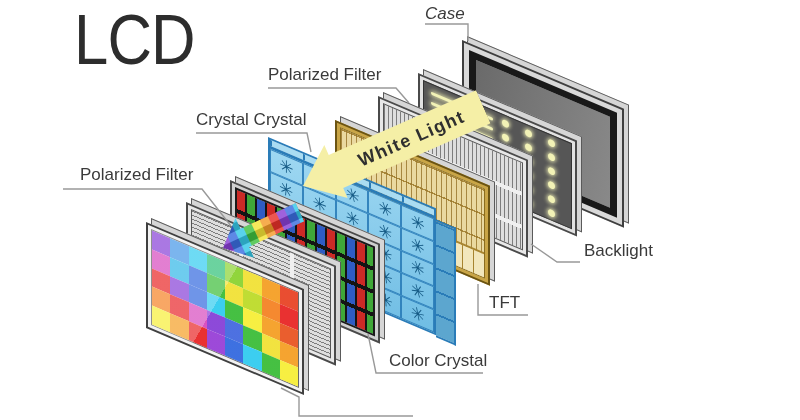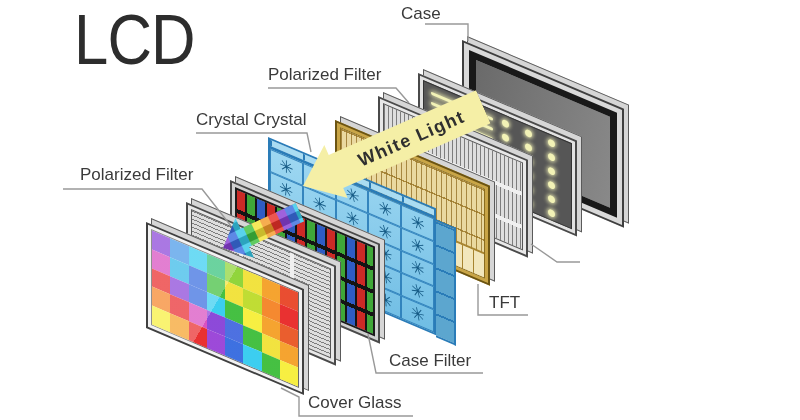--- a/index.html
+++ b/index.html
@@ -289,20 +289,20 @@
       <polyline points="268,88 396,88 409,103"></polyline>
       <polyline points="196,133 307,133 311,152"></polyline>
       <polyline points="63,189 202,189 231,226"></polyline>
       <polyline points="531,244 557,262 580,262"></polyline>
       <polyline points="478,284 478,315 528,315"></polyline>
       <polyline points="483,373 376,373 368,334"></polyline>
       <polyline points="413,416 299,416 299,397 281,388"></polyline>
     </g>
   </svg>
 
-  <div class="lbl" style="left:401px;top:4px;">Case</div>
+  <div class="lbl" style="left:425px;top:4px;font-style:italic;">Case</div>
   <div class="lbl" style="left:268px;top:65px;">Polarized Filter</div>
   <div class="lbl" style="left:196px;top:110px;">Crystal Crystal</div>
   <div class="lbl" style="left:80px;top:165px;">Polarized Filter</div>
+  <div class="lbl" style="left:584px;top:241px;">Backlight</div>
   <div class="lbl" style="left:489px;top:293px;">TFT</div>
-  <div class="lbl" style="left:389px;top:351px;">Case Filter</div>
-  <div class="lbl" style="left:308px;top:393px;">Cover Glass</div>
+  <div class="lbl" style="left:389px;top:351px;">Color Crystal</div>
 </div>
 
 </body></html>

